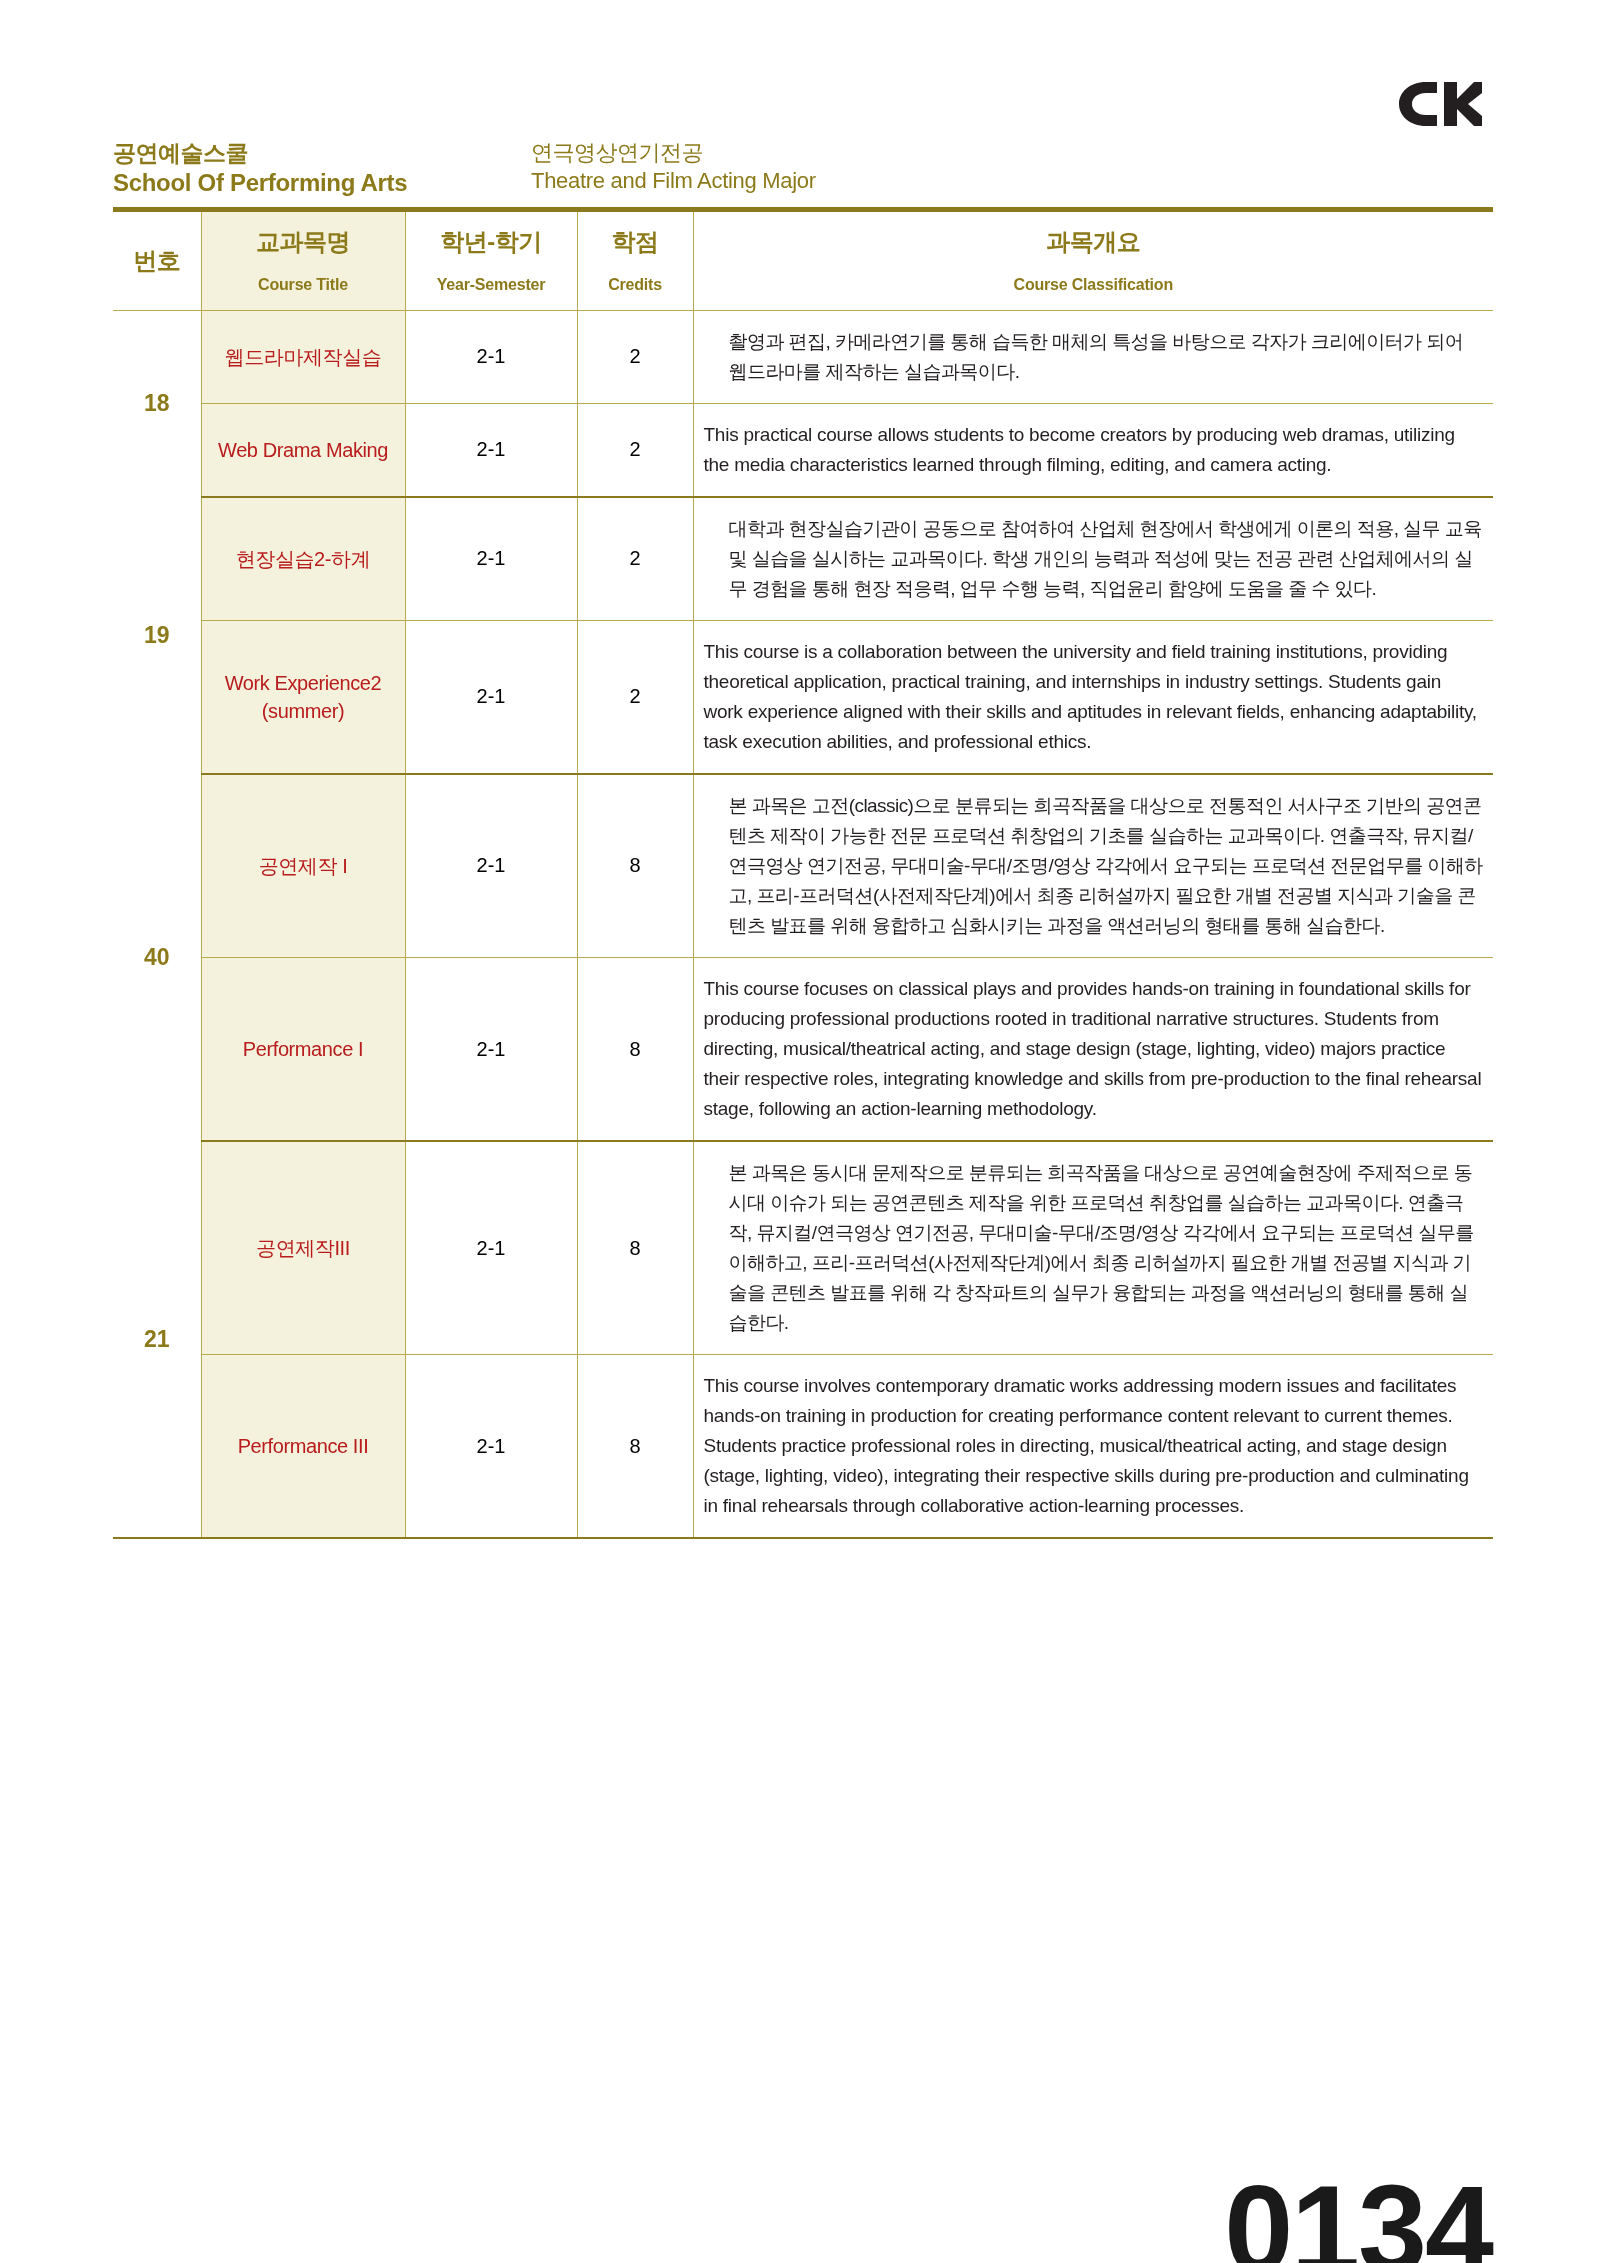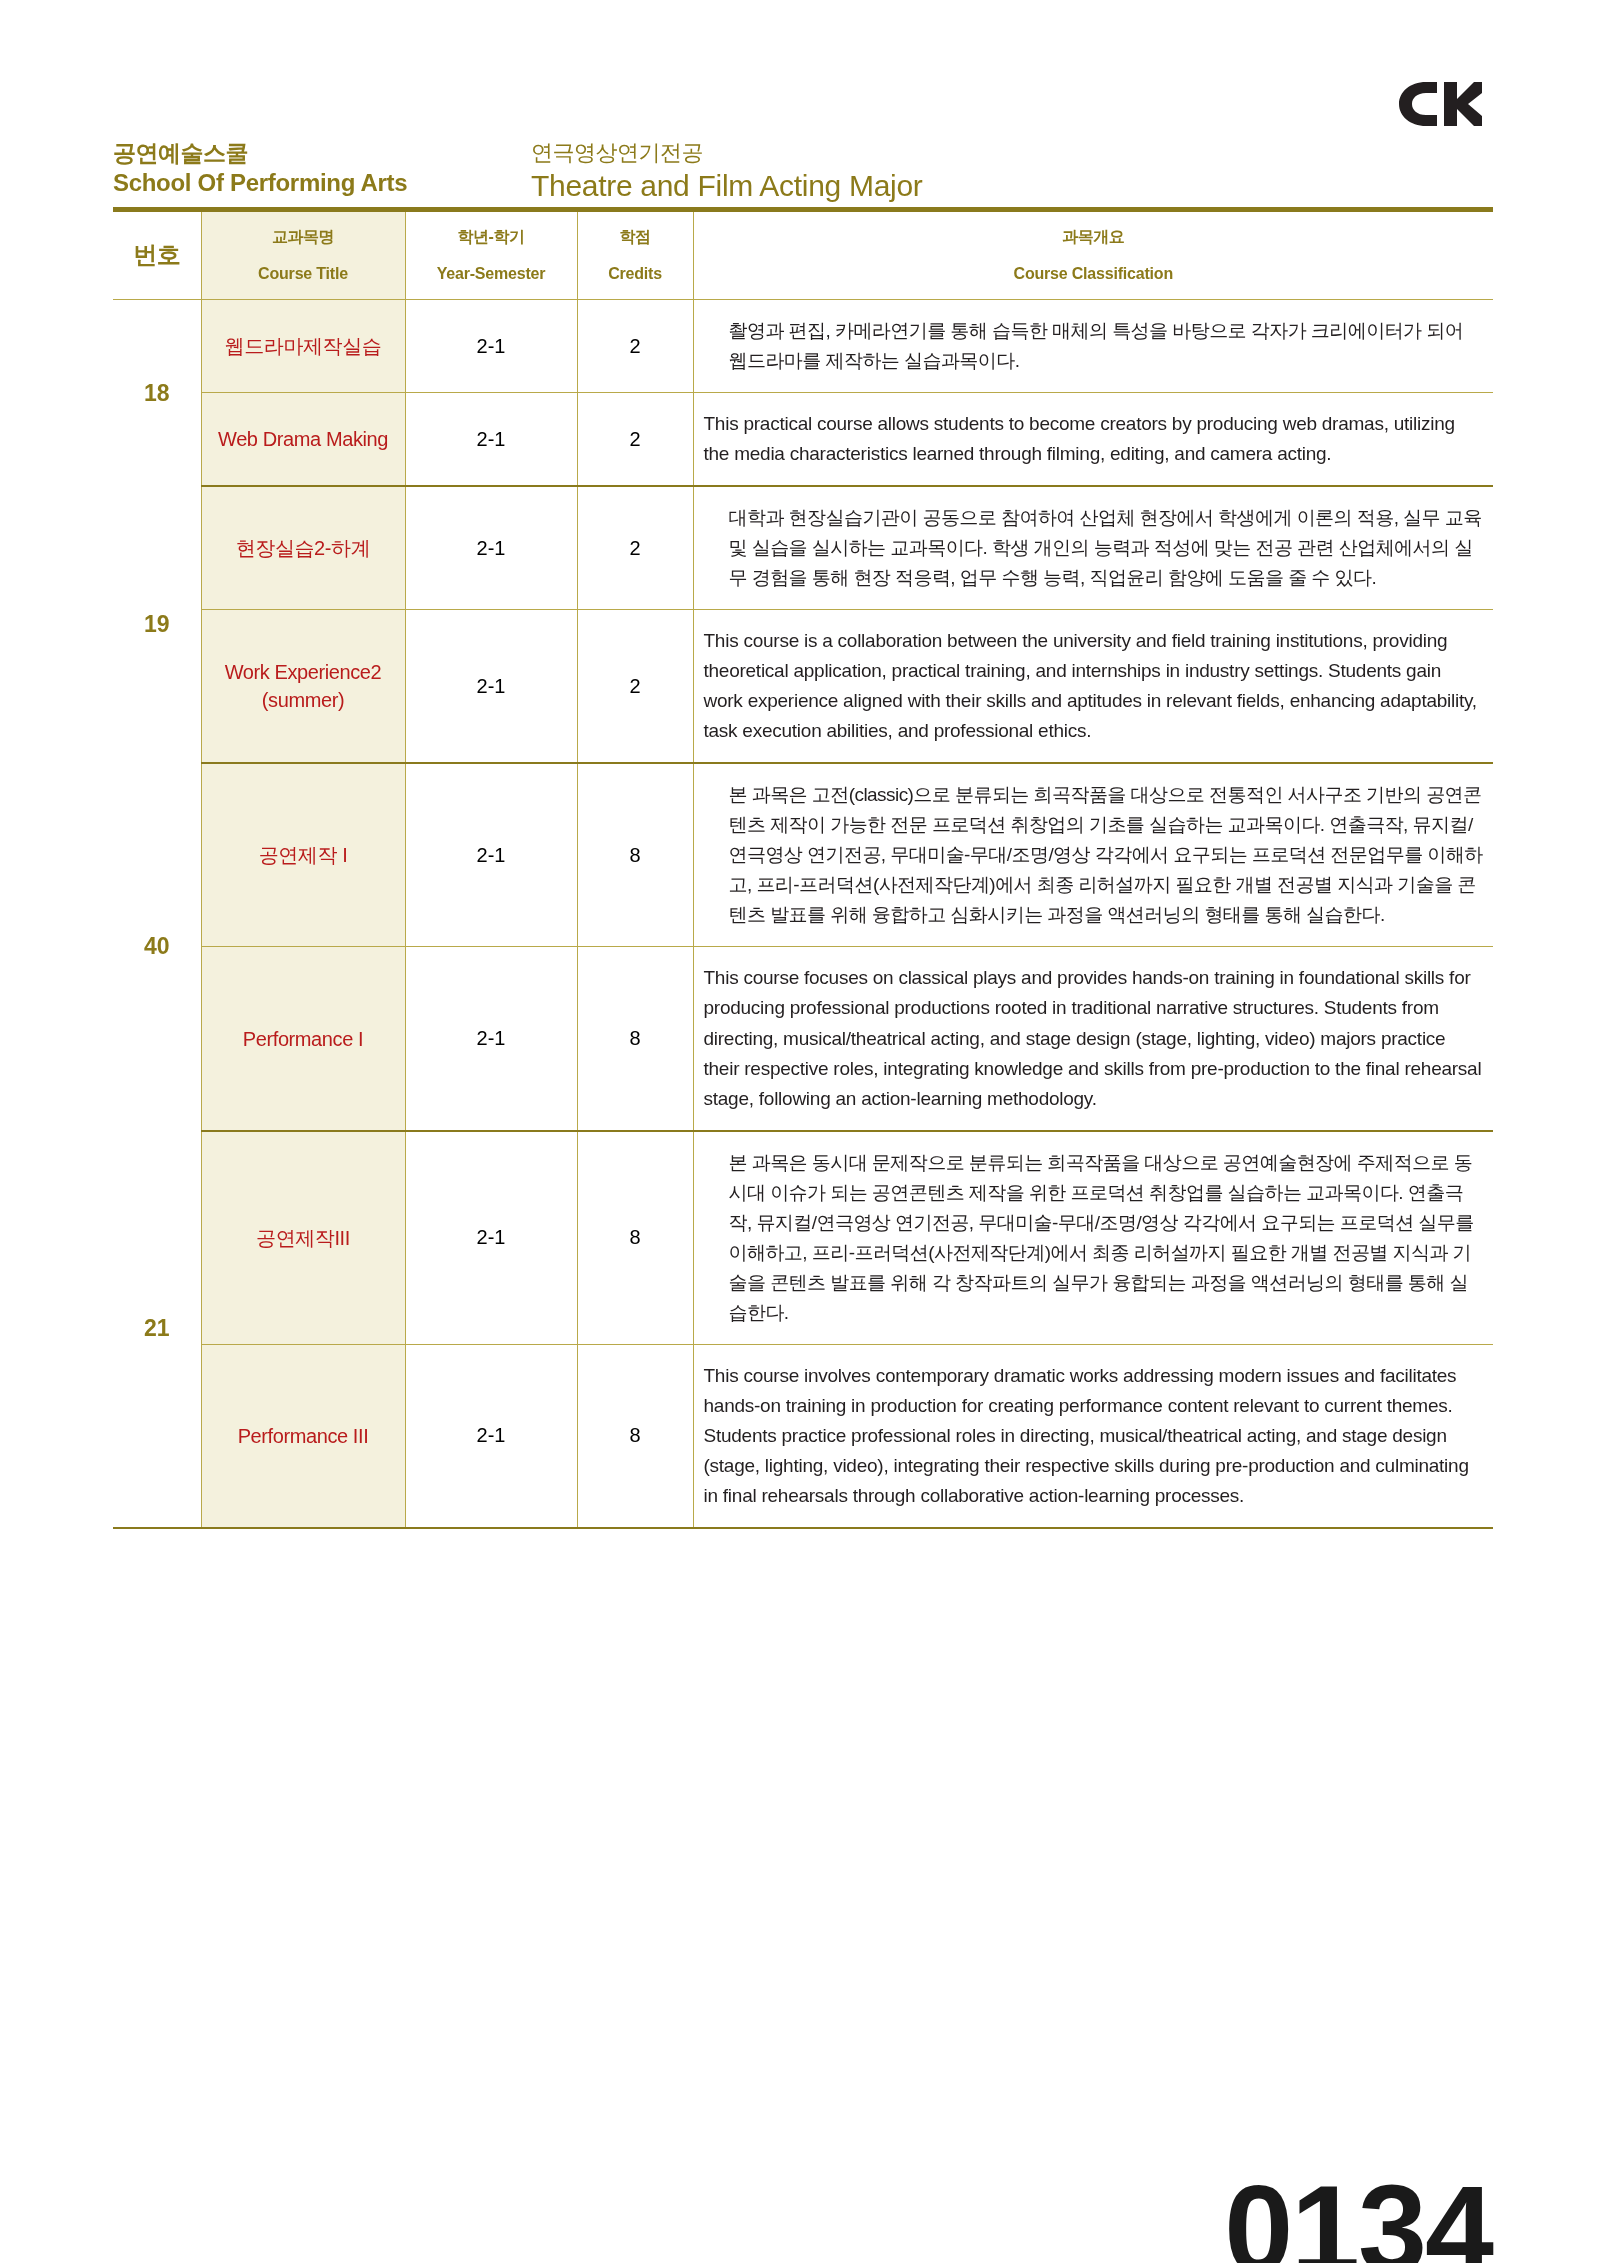--- a/index.html
+++ b/index.html
@@ -51,21 +51,21 @@
   }
   .hdr-en {
     font-size: 24px;
     font-weight: bold;
     color: #8c7a1a;
     letter-spacing: -0.3px;
     line-height: 1.25;
     white-space: nowrap;
   }
   .major-block .hdr-ko { font-weight: normal; font-size: 22px; }
-  .major-block .hdr-en { font-weight: normal; font-size: 30px; }
+  .major-block .hdr-en { font-weight: normal; font-size: 22px; }
 
   .ck-logo {
     position: absolute;
     right: 118px;
     top: 78px;
     width: 86px;
     height: 52px;
   }
 
   
@@ -88,21 +88,21 @@
     border-bottom: 1px solid #b9a94a;
     padding: 14px 6px 15px 6px;
     vertical-align: middle;
     text-align: center;
     color: #8c7a1a;
     font-weight: bold;
     line-height: 1.32;
   }
   .course-table thead th + th { border-left: 1px solid #b9a94a; }
   .course-table thead th.hdr-title { background: #f4f1dd; }
-  .th-ko { display: block; font-size: 16px; letter-spacing: -0.5px; }
+  .th-ko { display: block; font-size: 24px; letter-spacing: -0.5px; }
   .th-en { display: block; font-size: 16px; letter-spacing: -0.2px; margin-top: 16px; }
   .hdr-no .th-ko { font-size: 24px; }
 
   .course-table tbody td {
     border-bottom: 1px solid #b9a94a;
     border-left: 1px solid #b9a94a;
     vertical-align: middle;
     padding: 16px 10px;
   }
   .course-table tbody td.cell-no {

